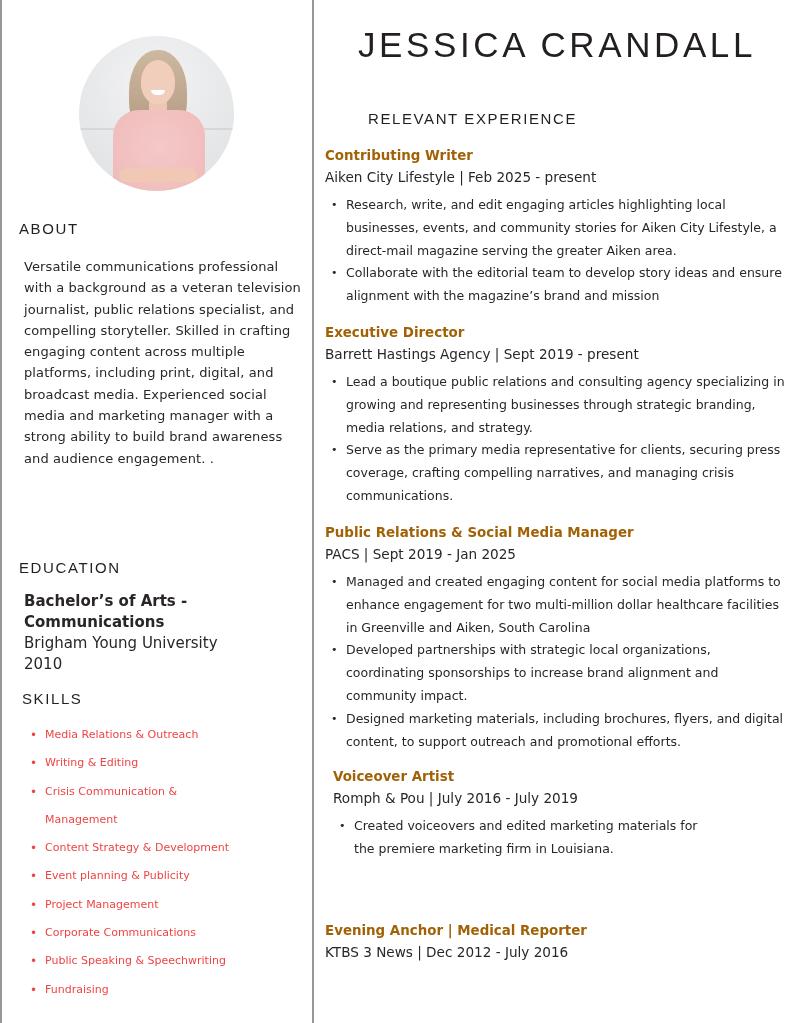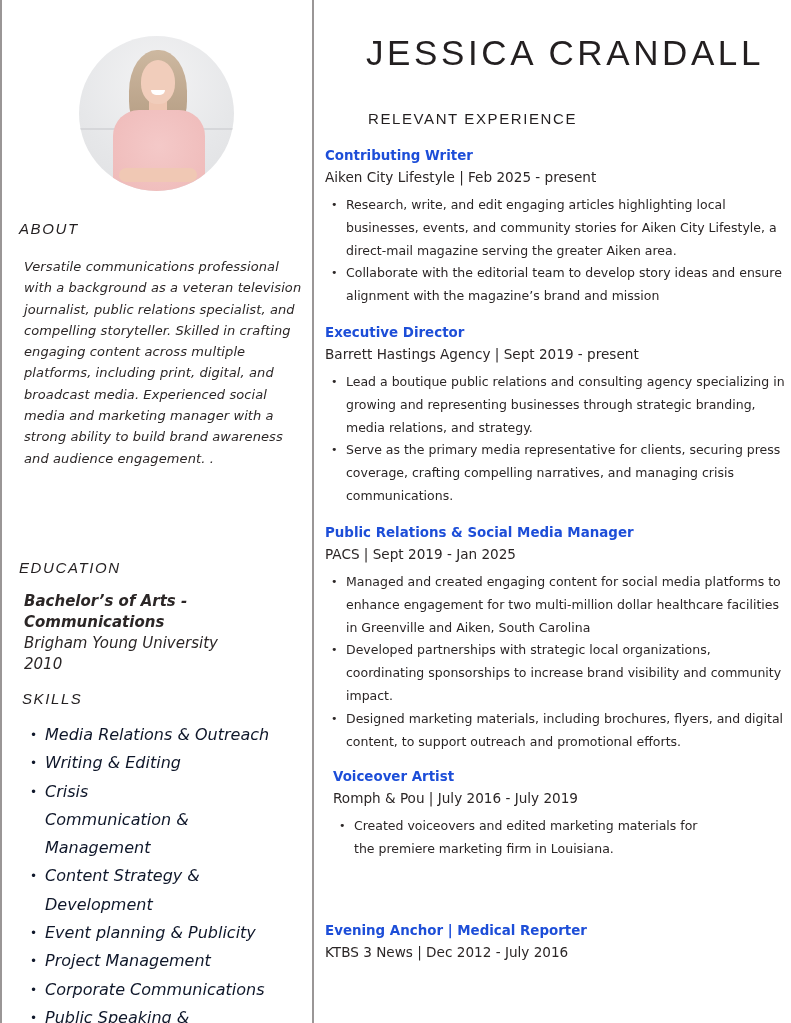--- a/index.html
+++ b/index.html
@@ -8,21 +8,21 @@
     background: #ffffff;
     font-family: "DejaVu Sans", sans-serif;
     color: #2b2626;
     position: relative;
   }
   .page { position: absolute; inset: 0; }
   .left-border { position: absolute; left: 0; top: 0; width: 2px; height: 1023px; background: #9a9696; }
   .divider { position: absolute; left: 312px; top: 0; width: 2px; height: 1023px; background: #9a9696; }
 
   
-  .left { position: absolute; left: 0; top: 0; width: 312px; height: 1023px; font-style: italic; }
+  .left { position: absolute; left: 0; top: 0; width: 312px; height: 1023px; }
   .photo {
     position: absolute; left: 79px; top: 36px; width: 155px; height: 155px;
     border-radius: 50%; overflow: hidden;
     background: radial-gradient(circle at 50% 30%, #f3f3f4 0%, #e6e7e9 60%, #dfe0e2 100%);
   }
   .photo .wall-line { position:absolute; left:0; right:0; top:92px; height:2px; background:#d6d7da; }
   .photo .hair { position:absolute; left:50px; top:14px; width:58px; height:86px; border-radius: 48% 48% 40% 40%; background: linear-gradient(180deg,#cdb8a0,#b29a80); }
   .photo .face { position:absolute; left:62px; top:24px; width:34px; height:44px; border-radius: 50% 50% 46% 46%; background:#f1cdbb; }
   .photo .smile { position:absolute; left:72px; top:54px; width:14px; height:5px; border-radius:0 0 8px 8px; background:#fff; }
   .photo .neck { position:absolute; left:70px; top:64px; width:18px; height:18px; background:#efc6b2; }
@@ -34,32 +34,32 @@
     font-size: 15px; letter-spacing: 1.6px; color: #231f20; font-weight: 400;
   }
   .about-text {
     position: absolute; left: 24px; top: 256px; width: 285px;
     font-family: "DejaVu Sans", sans-serif; font-size: 13px; line-height: 21.3px;
     color: #2b2626; letter-spacing: 0.1px;
   }
   .edu { position: absolute; left: 24px; top: 591px; width: 285px; font-size: 15px; line-height: 21px; }
   .edu .degree { font-weight: bold; color:#2b2626; }
   .skills { position: absolute; left: 30px; top: 721px; width: 270px; margin: 0; padding: 0; list-style: none; }
-  .skills li { position: relative; padding-left: 15px; font-size: 16px; line-height: 28.3px; color: #0f172a; }
+  .skills li { position: relative; padding-left: 15px; font-size: 11px; line-height: 28.3px; color: #ef4444; }
   .skills li::before { content: "•"; position: absolute; left: 0; top: 0; font-size: 12px; }
 
   
   .right { position: absolute; left: 314px; top: 0; width: 477px; height: 1023px; }
   .name {
     position: absolute; left: 36px; top: 17px; width: 420px;
     font-family: "Liberation Sans", sans-serif; font-size: 35px; letter-spacing: 3.6px;
     color: #231f20; font-weight: 400; white-space: nowrap;
   }
   .job { position: absolute; left: 11px; width: 462px; }
-  .job-title { font-weight: bold; font-size: 13.4px; line-height: 20px; color: #1d4ed8; }
+  .job-title { font-weight: bold; font-size: 13.4px; line-height: 20px; color: #a16207; }
   .job-meta { font-size: 13.6px; line-height: 22px; color: #2b2626; }
   .job ul { margin: 6px 0 0 0; padding: 0; list-style: none; }
   .job li { position: relative; padding-left: 21px; font-size: 12.5px; line-height: 22.8px; color: #2b2626; }
   .job li::before { content: "•"; position: absolute; left: 6px; top: 0; font-size: 11px; }
 </style>
 </head>
 <body>
 
 <div class="page">
   <div class="left-border"></div>
@@ -94,21 +94,21 @@
       <li>Content Strategy &amp; Development</li>
       <li>Event planning &amp; Publicity</li>
       <li>Project Management</li>
       <li>Corporate Communications</li>
       <li>Public Speaking &amp; Speechwriting</li>
       <li>Fundraising</li>
     </ul>
   </aside>
 
   <main class="right">
-    <h1 class="name" style="margin:16px;">JESSICA CRANDALL</h1>
+    <h1 class="name" style="margin:8px;">JESSICA CRANDALL</h1>
 
     <div class="section-heading" style="left:11px; top:110px;margin-left:43px;">RELEVANT EXPERIENCE</div>
 
     <div class="job" style="top:146px;">
       <div class="job-title">Contributing Writer</div>
       <div class="job-meta">Aiken City Lifestyle | Feb 2025 - present</div>
       <ul>
         <li>Research, write, and edit engaging articles highlighting local businesses, events, and community stories for Aiken City Lifestyle, a direct-mail magazine serving the greater Aiken area.</li>
         <li>Collaborate with the editorial team to develop story ideas and ensure alignment with the magazine’s brand and mission</li>
       </ul>
@@ -121,21 +121,21 @@
         <li>Lead a boutique public relations and consulting agency specializing in growing and representing businesses through strategic branding, media relations, and strategy.</li>
         <li>Serve as the primary media representative for clients, securing press coverage, crafting compelling narratives, and managing crisis communications.</li>
       </ul>
     </div>
 
     <div class="job" style="top:523px;">
       <div class="job-title">Public Relations &amp; Social Media Manager</div>
       <div class="job-meta">PACS | Sept 2019 - Jan 2025</div>
       <ul>
         <li>Managed and created engaging content for social media platforms to enhance engagement for two multi-million dollar healthcare facilities in Greenville and Aiken, South Carolina</li>
-        <li>Developed partnerships with strategic local organizations, coordinating sponsorships to increase brand visibility and community impact.</li>
+        <li>Developed partnerships with strategic local organizations, coordinating sponsorships to increase brand alignment and community impact.</li>
         <li>Designed marketing materials, including brochures, flyers, and digital content, to support outreach and promotional efforts.</li>
       </ul>
     </div>
 
     <div class="job" style="top:767px; left:19px; width:400px;">
       <div class="job-title">Voiceover Artist</div>
       <div class="job-meta">Romph &amp; Pou | July 2016 - July 2019</div>
       <ul>
         <li style="width:350px;">Created voiceovers and edited marketing materials for the premiere marketing firm in Louisiana.</li>
       </ul>

